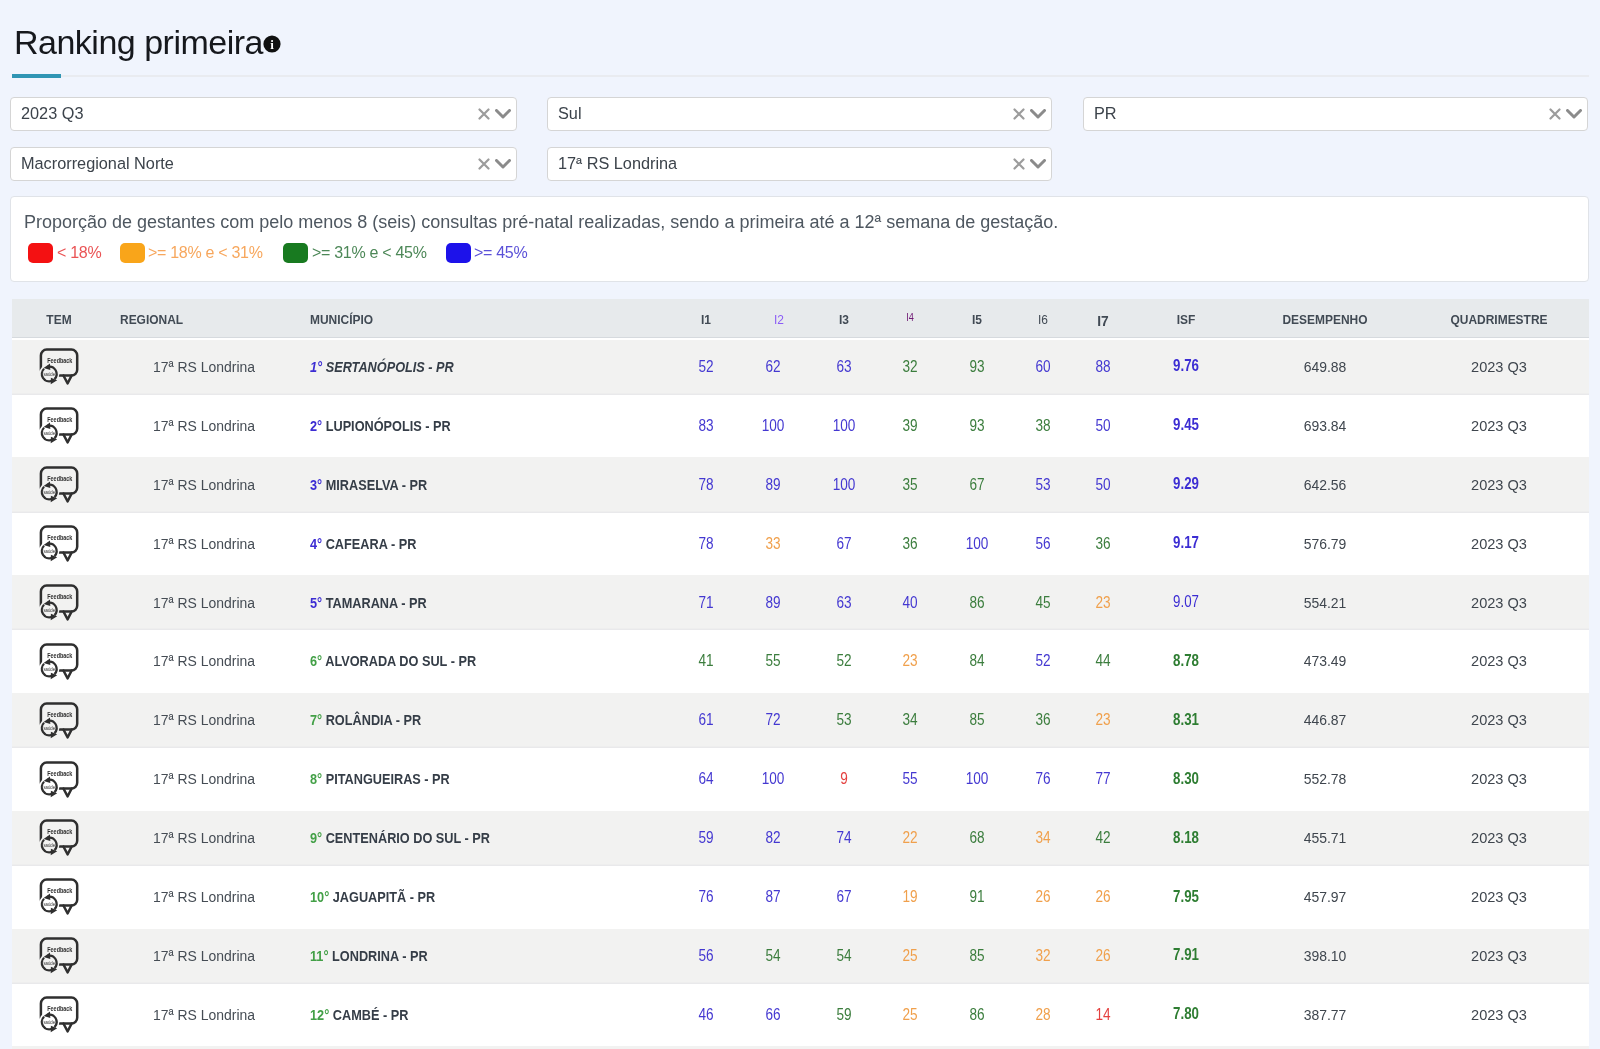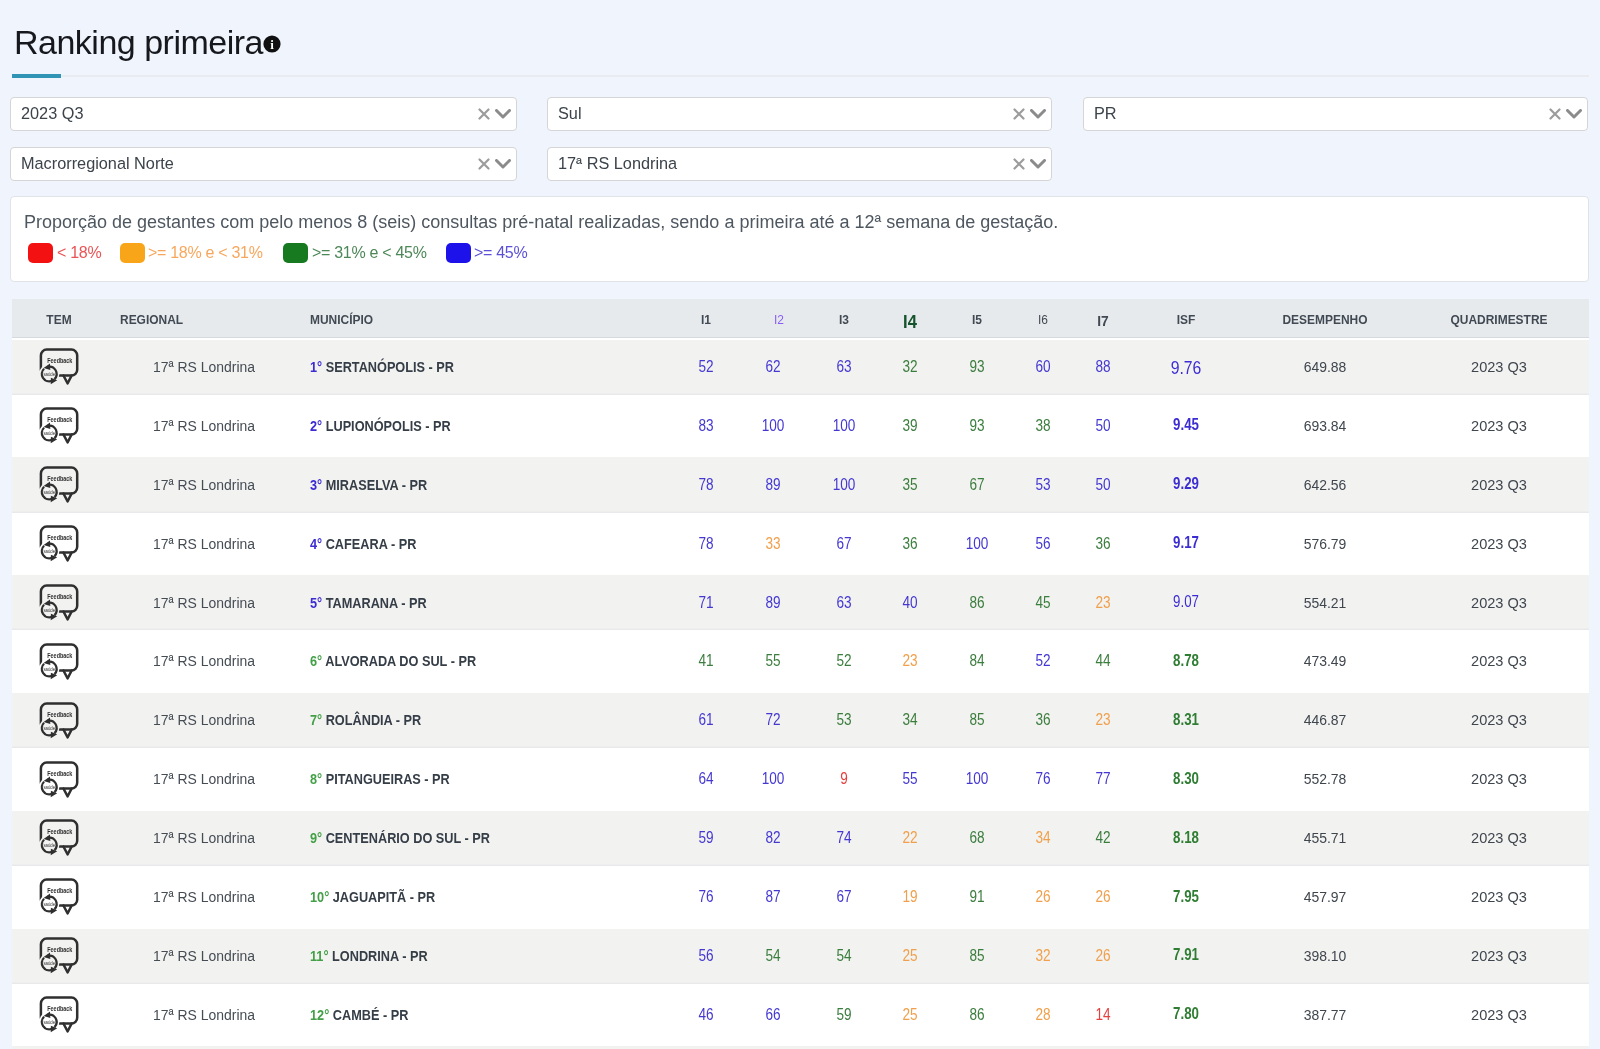--- a/index.html
+++ b/index.html
@@ -64,21 +64,21 @@
 <div class="abs" style="left:312px;top:243.5px;font-size:16px;letter-spacing:-0.3px;color:#4c8757;">&gt;= 31% e &lt; 45%</div>
 <div class="abs" style="left:446px;top:243px;width:25px;height:20px;background:#1d12ea;border-radius:5px;"></div>
 <div class="abs" style="left:474px;top:243.5px;font-size:16px;letter-spacing:-0.3px;color:#5b51d8;">&gt;= 45%</div>
 <div class="abs" style="left:12px;top:299px;width:1577px;height:38px;background:#e7eaec;border-bottom:1px solid #d6dade;"></div>
 <div class="cell" style="left:59px;top:312px;font-size:13px;font-weight:bold;color:#414a54;"><span class="sxc" style="transform:scaleX(0.92)">TEM</span></div>
 <div class="abs" style="left:120px;top:312px;font-size:13px;font-weight:bold;color:#414a54;white-space:nowrap;"><span class="sxl" style="transform:scaleX(0.92)">REGIONAL</span></div>
 <div class="abs" style="left:310px;top:312px;font-size:13px;font-weight:bold;color:#414a54;white-space:nowrap;"><span class="sxl" style="transform:scaleX(0.92)">MUNICÍPIO</span></div>
 <div class="cell" style="left:706px;top:312px;font-size:13px;font-weight:bold;color:#414a54;"><span class="sxc" style="transform:scaleX(0.92)">I1</span></div>
 <div class="cell" style="left:772.5px;top:312px;font-size:13px;font-weight:normal;color:#8b5cf6;margin-left:6px;"><span class="sxc" style="transform:scaleX(0.92)">I2</span></div>
 <div class="cell" style="left:844px;top:312px;font-size:13px;font-weight:bold;color:#414a54;"><span class="sxc" style="transform:scaleX(0.92)">I3</span></div>
-<div class="cell" style="left:910px;top:312px;font-size:18px;font-weight:bold;color:#14532d;"><span class="sxc" style="transform:scaleX(0.92)">I4</span></div>
+<div class="cell" style="left:910px;top:312px;font-size:10px;font-weight:normal;color:#701a75;"><span class="sxc" style="transform:scaleX(0.92)">I4</span></div>
 <div class="cell" style="left:977px;top:312px;font-size:13px;font-weight:bold;color:#414a54;"><span class="sxc" style="transform:scaleX(0.92)">I5</span></div>
 <div class="cell" style="left:1042.5px;top:312px;font-size:13px;font-weight:normal;color:#414a54;"><span class="sxc" style="transform:scaleX(0.92)">I6</span></div>
 <div class="cell" style="left:1102.5px;top:312px;font-size:15px;font-weight:bold;color:#414a54;"><span class="sxc" style="transform:scaleX(0.92)">I7</span></div>
 <div class="cell" style="left:1186px;top:312px;font-size:13px;font-weight:bold;color:#414a54;"><span class="sxc" style="transform:scaleX(0.92)">ISF</span></div>
 <div class="cell" style="left:1324.5px;top:312px;font-size:13px;font-weight:bold;color:#414a54;"><span class="sxc" style="transform:scaleX(0.92)">DESEMPENHO</span></div>
 <div class="cell" style="left:1498.5px;top:312px;font-size:13px;font-weight:bold;color:#414a54;"><span class="sxc" style="transform:scaleX(0.92)">QUADRIMESTRE</span></div>
 <div class="abs" style="left:12px;top:338px;width:1577px;height:711px;background:#ffffff;"></div>
 <div class="abs" style="left:12px;top:339.5px;width:1577px;height:55.4px;background:#f2f2f1;box-shadow:inset 0 -1.5px 0 #e9e9eb;"></div>
 <svg style="position:absolute;left:39px;top:348.2px" width="40" height="38" viewBox="0 0 40 38">
 <rect x="1.9" y="1.6" width="36.3" height="26" rx="5.8" fill="none" stroke="#2f2f2f" stroke-width="2.5"></rect>
@@ -90,29 +90,29 @@
 <path d="M15.5 31.1 A 7.3 7.3 0 0 0 8.4 18.9"></path>
 <path d="M5.1 20.7 A 7.3 7.3 0 0 0 12.8 32.8"></path>
 </g>
 <g fill="#2f2f2f" stroke="none">
 <path d="M4.6 19.9 L11.0 15.4 L11.3 21.9 Z"></path>
 <path d="M18.2 32.2 L11.7 36.2 L11.9 29.7 Z"></path>
 </g>
 <text x="10.3" y="27.5" font-family="Liberation Sans, sans-serif" font-size="4.5" fill="#2f2f2f" text-anchor="middle" textLength="14.5" lengthAdjust="spacingAndGlyphs">(saúde)</text>
 </svg>
 <div class="cell" style="left:204px;top:357.9px;font-size:15.5px;color:#454c54;"><span class="sxc" style="transform:scaleX(0.9)">17ª RS Londrina</span></div>
-<div class="abs" style="left:310px;top:357.9px;font-size:15.5px;font-weight:bold;white-space:nowrap;"><span class="sxl" style="transform:scaleX(0.82)"><span style="color:#3c2dd3">1°</span> <span style="color:#353d47">SERTANÓPOLIS - PR</span></span></div>
+<div class="abs" style="left:310px;top:357.9px;font-size:15.5px;font-weight:bold;white-space:nowrap;font-style:italic;"><span class="sxl" style="transform:scaleX(0.82)"><span style="color:#3c2dd3">1°</span> <span style="color:#353d47">SERTANÓPOLIS - PR</span></span></div>
 <div class="cell" style="left:706px;top:357.9px;font-size:16px;color:#4438d1;"><span class="sxc" style="transform:scaleX(0.85)">52</span></div>
 <div class="cell" style="left:772.5px;top:357.9px;font-size:16px;color:#4438d1;"><span class="sxc" style="transform:scaleX(0.85)">62</span></div>
 <div class="cell" style="left:844px;top:357.9px;font-size:16px;color:#4438d1;"><span class="sxc" style="transform:scaleX(0.85)">63</span></div>
 <div class="cell" style="left:910px;top:357.9px;font-size:16px;color:#3b7d3d;"><span class="sxc" style="transform:scaleX(0.85)">32</span></div>
 <div class="cell" style="left:977px;top:357.9px;font-size:16px;color:#3b7d3d;"><span class="sxc" style="transform:scaleX(0.85)">93</span></div>
 <div class="cell" style="left:1042.5px;top:357.9px;font-size:16px;color:#4438d1;"><span class="sxc" style="transform:scaleX(0.85)">60</span></div>
 <div class="cell" style="left:1102.5px;top:357.9px;font-size:16px;color:#4438d1;"><span class="sxc" style="transform:scaleX(0.85)">88</span></div>
-<div class="cell" style="left:1186px;top:357.4px;font-size:19px;font-weight:normal;color:#3c2dd3;"><span class="sxc" style="transform:scaleX(0.83)">9.76</span></div>
+<div class="cell" style="left:1186px;top:357.4px;font-size:16px;font-weight:bold;color:#3c2dd3;"><span class="sxc" style="transform:scaleX(0.83)">9.76</span></div>
 <div class="cell" style="left:1324.5px;top:357.9px;font-size:15.5px;color:#3f464e;"><span class="sxc" style="transform:scaleX(0.9)">649.88</span></div>
 <div class="cell" style="left:1498.5px;top:357.9px;font-size:15.5px;color:#3f464e;"><span class="sxc" style="transform:scaleX(0.94)">2023 Q3</span></div>
 <svg style="position:absolute;left:39px;top:407.1px" width="40" height="38" viewBox="0 0 40 38">
 <rect x="1.9" y="1.6" width="36.3" height="26" rx="5.8" fill="none" stroke="#2f2f2f" stroke-width="2.5"></rect>
 <path d="M24.7 28.9 L28.6 34.6 L32.4 28.9 Z" fill="#ffffff"></path>
 <path d="M24.5 27.6 L28.6 35.4 L32.6 27.6" fill="none" stroke="#2f2f2f" stroke-width="2.4" stroke-linejoin="round" stroke-linecap="round"></path>
 <circle cx="10.3" cy="25.9" r="10.1" fill="#ffffff"></circle>
 <text x="20.8" y="14.8" font-family="Liberation Sans, sans-serif" font-size="7" font-weight="bold" fill="#2f2f2f" text-anchor="middle" textLength="25" lengthAdjust="spacingAndGlyphs">Feedback</text>
 <g fill="none" stroke="#2f2f2f" stroke-width="2.2">
 <path d="M15.5 31.1 A 7.3 7.3 0 0 0 8.4 18.9"></path>

